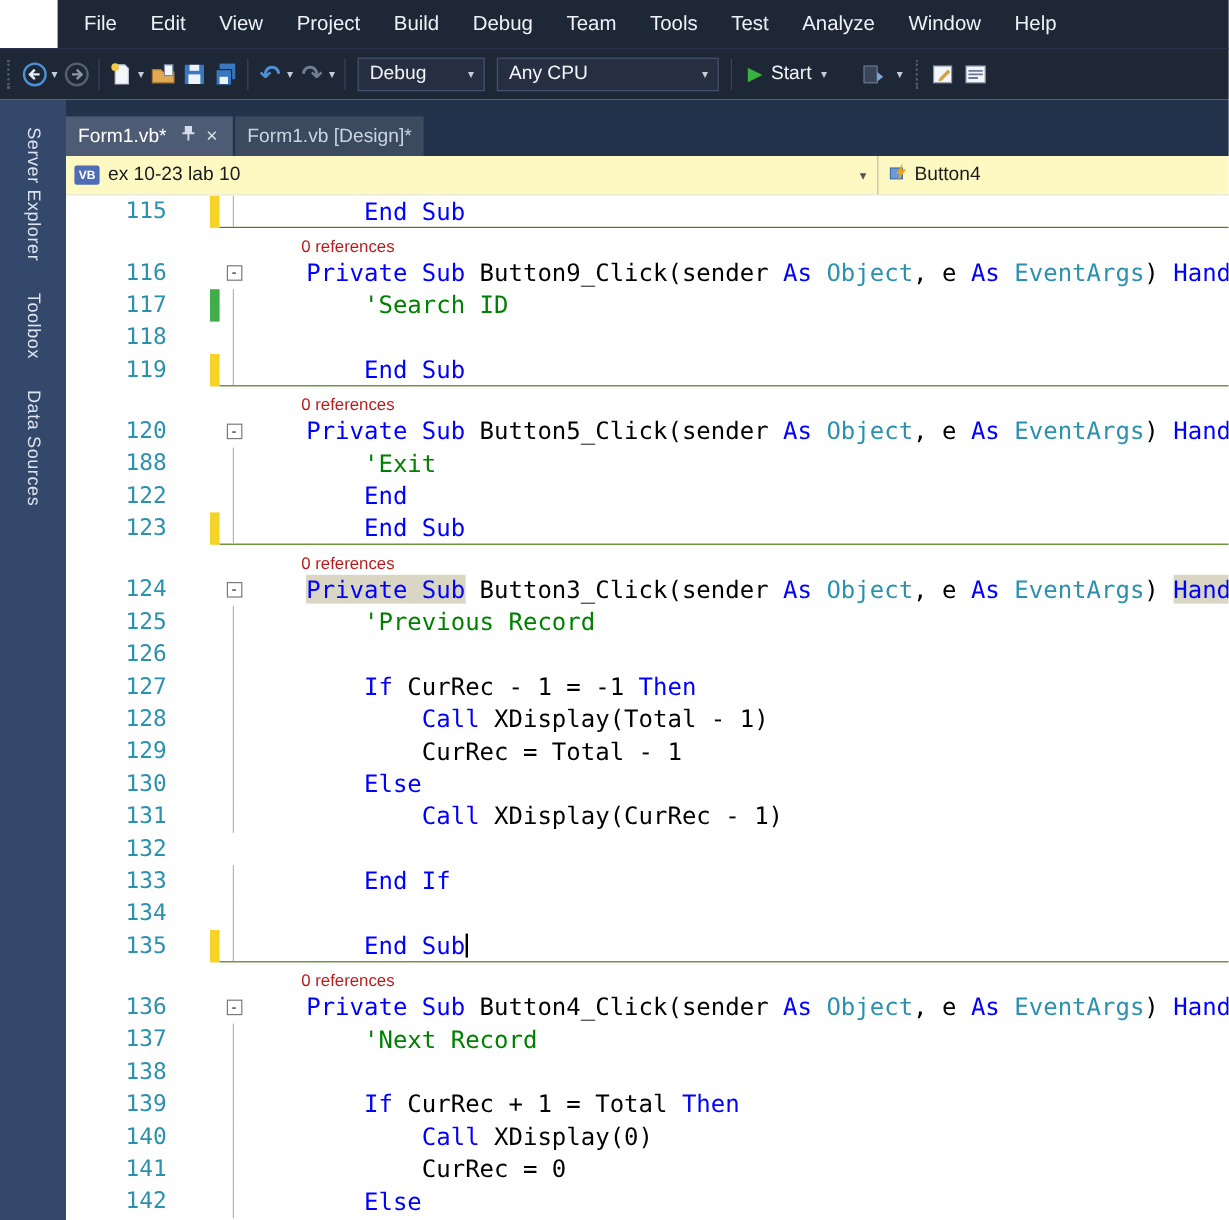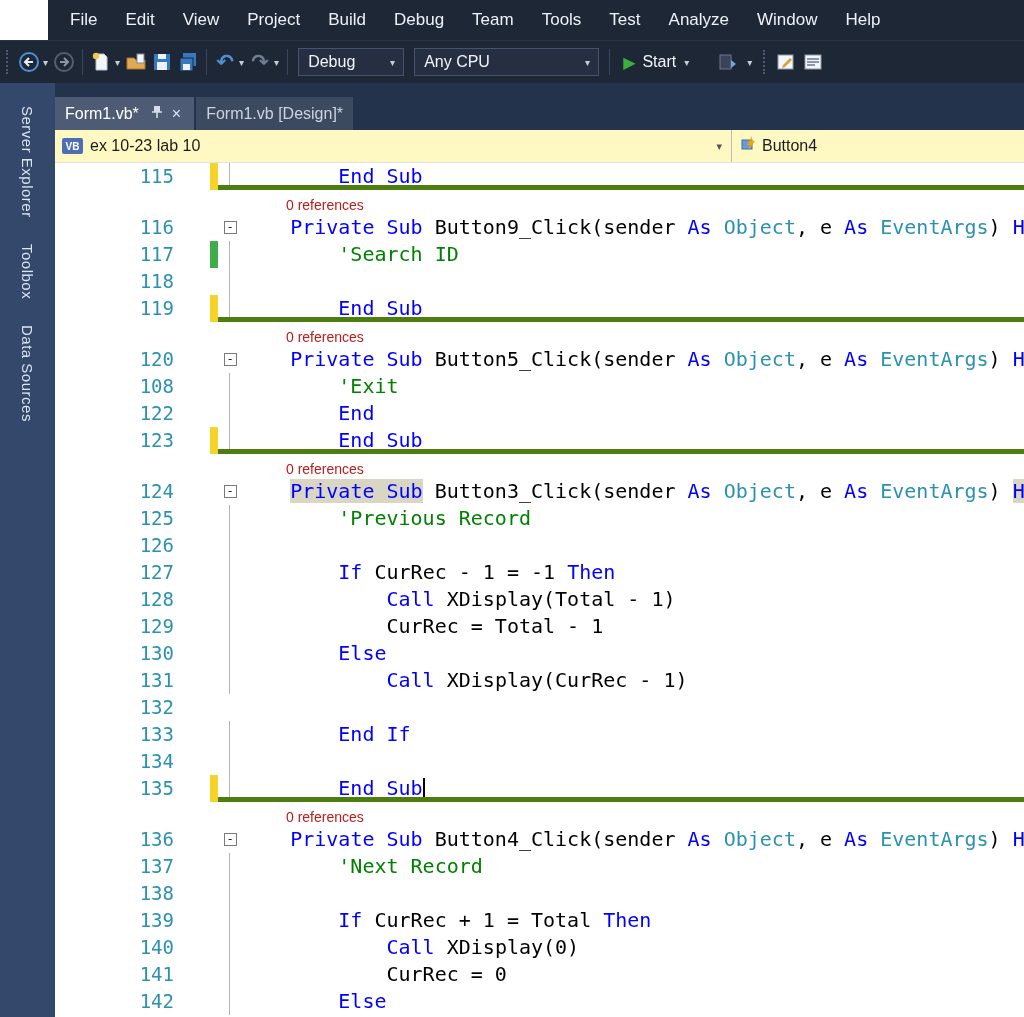--- a/index.html
+++ b/index.html
@@ -48,29 +48,29 @@
   .vb-badge { width:21px; height:16px; background:#4f6db4; color:#fff; font-size:10px; font-weight:bold;
               display:flex; align-items:center; justify-content:center; margin-right:7px; border-radius:2px; }
   .nav-caret { margin-left:auto; font-size:11px; color:#555; padding-right:9px; }
   .nav-sep { width:1px; background:#bcbcbc; }
   .nav-combo-right { flex:1; display:flex; align-items:center; padding-left:9px; }
   .member-icon { margin-right:5px; }
 
   
   .editor { flex:1; background:#fff; overflow:hidden;
             font-family:"DejaVu Sans Mono", monospace; }
-  .crow { display:flex; height:27px;padding-left:35px; }
+  .crow { display:flex; height:27px; }
   .refrow { height:24px; }
   .num { width:120px; flex:none; text-align:right; padding-right:36px;
          color:#2b91af; font-size:19px; line-height:27px; }
   .barcol { width:8px; flex:none; }
   .bar-y { background:#f5d328; height:100%; }
   .bar-g { background:#3fae4a; height:100%; }
   .body { flex:1; min-width:0; display:flex; position:relative; }
-  .crow.sep .body { border-bottom:5px solid #4d7c0f; }
+  .crow.sep .body { border-bottom:1px solid #4d7c0f; }
   .foldcol { width:24px; flex:none; position:relative; }
   .foldbox { width:13px; height:13px; margin:7px auto 0; border:1px solid #7a7a7a; background:#fff;
              color:#222; font-size:12px; line-height:10px; text-align:center;
              font-family:"DejaVu Sans Mono", monospace; cursor:default; }
   .guide { position:absolute; left:11px; top:0; bottom:0; width:1px; background:#b4b4b4; }
   .code { flex:1; min-width:0; overflow:hidden; white-space:pre;
           font-size:20px; line-height:27px; color:#000; }
   .tk-p { color:#000000; }
   .tk-k { color:#0000ff; }
   .tk-t { color:#2b91af; }
@@ -310,21 +310,21 @@
             <div class="num">120</div>
             <div class="barcol"></div>
             <div class="body">
               <div class="foldcol">
                 <div class="foldbox">-</div>
               </div>
               <div class="code"><span class="tk-p">    </span><span class="tk-k">Private Sub</span><span class="tk-p"> Button5_Click(sender </span><span class="tk-k">As</span><span class="tk-p"> </span><span class="tk-t">Object</span><span class="tk-p">, e </span><span class="tk-k">As</span><span class="tk-p"> </span><span class="tk-t">EventArgs</span><span class="tk-p">) </span><span class="tk-k">Handles</span></div>
             </div>
           </div>
           <div class="crow">
-            <div class="num">108</div>
+            <div class="num">188</div>
             <div class="barcol"></div>
             <div class="body">
               <div class="foldcol">
                 <div class="guide"></div>
               </div>
               <div class="code"><span class="tk-p">        </span><span class="tk-c">'Exit</span></div>
             </div>
           </div>
           <div class="crow">
             <div class="num">122</div>

